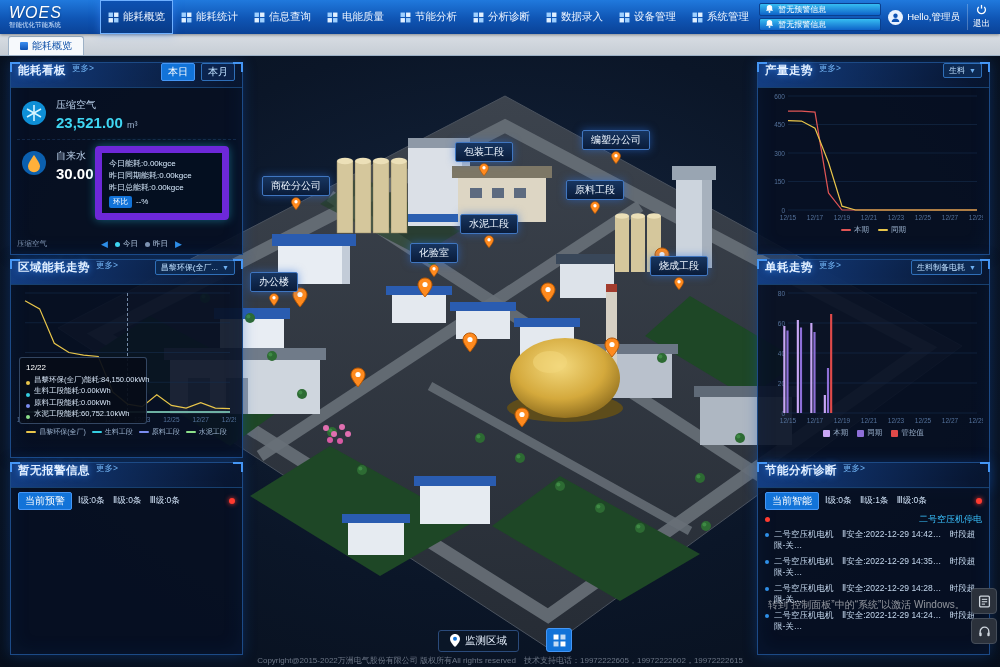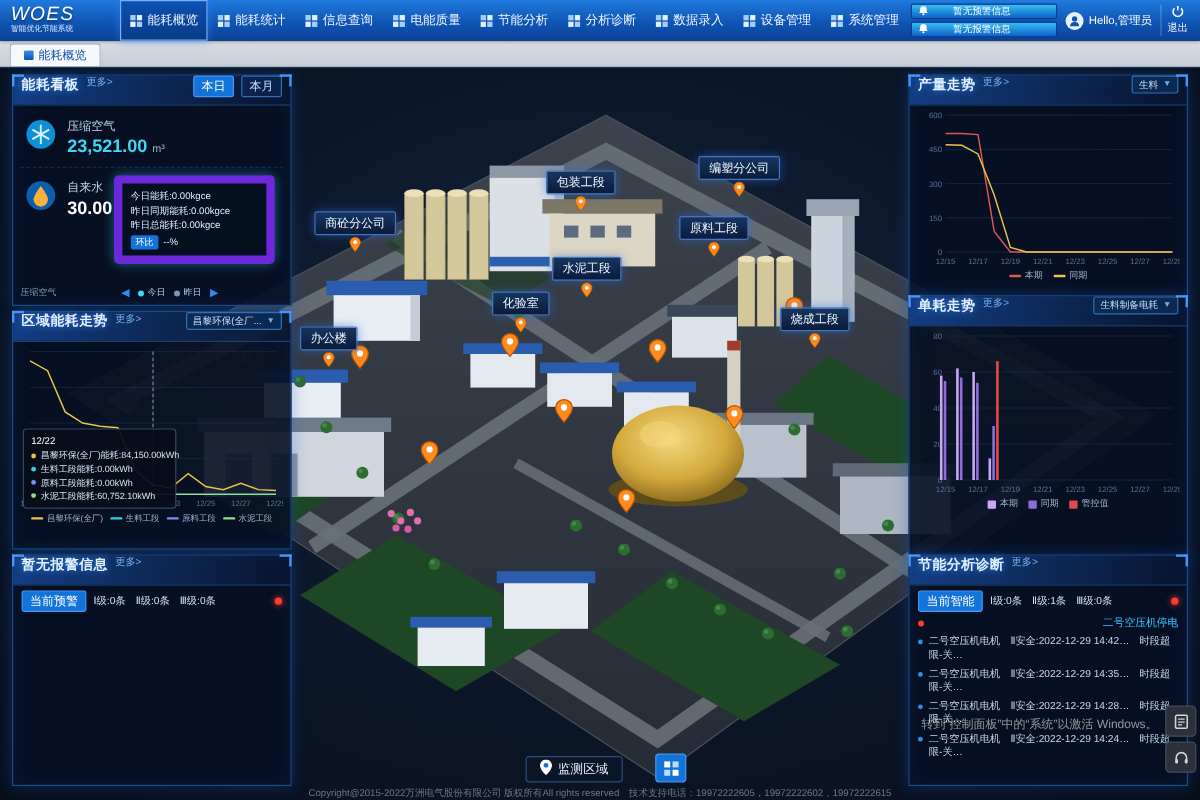--- a/index.html
+++ b/index.html
@@ -10,21 +10,21 @@
   .header{position:absolute;top:0;left:0;width:100%;height:34px;background:linear-gradient(180deg,#2079dd 0%,#0f55b4 55%,#0a4297 100%);display:flex;align-items:center;z-index:30;box-shadow:0 1px 3px rgba(0,0,0,.4)}
   .logo{width:100px;padding-left:9px;color:#fff;line-height:1.05}
   .logo-t{font-size:16px;font-weight:normal;font-style:italic;letter-spacing:1px;text-shadow:0 1px 2px rgba(0,0,0,.35)}
   .logo-s{font-size:6.5px;color:#d6e9ff;white-space:nowrap}
   .nav{display:flex;height:100%}
   .nav-item{display:flex;align-items:center;gap:4px;padding:0 8px;color:#eef5ff;font-size:10.5px;cursor:pointer;white-space:nowrap}
   .nav-item.active{background:linear-gradient(180deg,#0d52b4,#083a85);box-shadow:inset 0 0 0 1px #6fb0ff,0 0 8px rgba(60,140,255,.5)}
   .nav-ic{display:flex}
   .hdr-right{margin-left:auto;display:flex;align-items:center;gap:7px;padding-right:5px}
   .banners{display:flex;flex-direction:column;gap:2px}
-  .banner{display:flex;align-items:center;gap:20px;width:122px;height:13px;border-radius:2px;background:linear-gradient(180deg,#36bdf2,#0e63c9);border:1px solid #0a3f8e;color:#fff;font-size:8px;padding:0 5px;cursor:pointer;white-space:nowrap}
+  .banner{display:flex;align-items:center;gap:4px;width:122px;height:13px;border-radius:2px;background:linear-gradient(180deg,#36bdf2,#0e63c9);border:1px solid #0a3f8e;color:#fff;font-size:8px;padding:0 5px;cursor:pointer;white-space:nowrap}
   .user{display:flex;align-items:center;gap:4px;color:#fff;font-size:9.5px;white-space:nowrap}
   .avatar{width:15px;height:15px;border-radius:50%;background:#e8f2ff;display:flex;align-items:center;justify-content:center}
   .logout{display:flex;flex-direction:column;align-items:center;color:#fff;font-size:8.5px;gap:1px;cursor:pointer;padding:0 5px;border-left:1px solid rgba(255,255,255,.25)}
 
   
   .tabbar{position:absolute;top:34px;left:0;width:100%;height:22px;background:linear-gradient(180deg,#d9dee4,#c6cdd5);z-index:29;display:flex;align-items:flex-end;border-bottom:1px solid #9db1c6}
   .tab{margin-left:8px;height:19px;background:#f6f9fc;border:1px solid #9db1c6;border-bottom:none;border-radius:3px 3px 0 0;display:flex;align-items:center;gap:4px;padding:0 11px;font-size:10px;color:#0d4fa8;cursor:pointer}
   .tab-ic{width:8px;height:8px;background:linear-gradient(180deg,#3b8ef0,#0d52b4);border-radius:1px}
 
   
@@ -66,21 +66,21 @@
   .b-chip{background:#1273d8;color:#fff;font-size:7.5px;padding:0 4px;border-radius:2px}
   .b-foot{position:absolute;bottom:2px;left:6px;right:6px;height:16px;display:flex;align-items:center;font-size:7.5px;color:#7d93b2}
   .b-ctr{margin:0 auto;display:flex;align-items:center;gap:7px}
   .b-arrow{color:#2f8fe8;font-size:9px;cursor:pointer}
   .b-lgd{display:flex;align-items:center;gap:3px;color:#bcd2ec;cursor:pointer}
   .b-dot{width:5px;height:5px;border-radius:50%;display:inline-block}
 
   
   .tip{position:absolute;left:8px;top:72px;width:128px;background:rgba(6,12,24,.93);border:1px solid rgba(120,160,210,.4);border-radius:3px;padding:4px 6px;font-size:7.5px;color:#d6e4f5;z-index:6;line-height:1.5}
   .tip-title{font-size:8px;color:#fff}
-  .tip-row{display:flex;align-items:center;gap:4px;white-space:nowrap}
+  .tip-row{display:flex;align-items:flex-end;gap:4px;white-space:nowrap}
   .tip-dot{width:4px;height:4px;border-radius:50%;flex:0 0 4px;display:inline-block}
 
   
   .subhead{display:flex;align-items:center;gap:6px;padding:4px 7px 2px}
   .counts{font-size:8.5px;color:#cfe0f5;white-space:nowrap}
   .reddot{width:6px;height:6px;border-radius:50%;background:#ff3b30;box-shadow:0 0 5px #ff3b30;margin-left:auto;flex:0 0 6px}
   .hl-row{display:flex;align-items:center;padding:1px 7px;height:15px}
   .hl-dot{width:5px;height:5px;border-radius:50%;background:#ff3b30;flex:0 0 5px}
   .hl-tx{margin-left:auto;font-size:9px;color:#39c2ff;white-space:nowrap}
   .d-list{padding:2px 7px}
@@ -636,21 +636,21 @@
             <span>本期</span>
           </span>
           <span class="lg-item">
             <span class="lg-sw" style="background: rgb(232, 197, 74);"></span>
             <span>同期</span>
           </span>
         </div>
     </div>
   </div>
 
-  <div class="panel" style="left:757px;top:246px;height:230px">
+  <div class="panel" style="left:757px;top:259px;height:230px">
     <div class="p-hd">
       <span class="p-title">单耗走势</span>
       <span class="more">更多&gt;</span>
       <span class="p-sp"></span>
       <div class="select">
         <span>生料制备电耗</span>
           <span class="caret">▼</span>
       </div>
     </div>
     <div class="p-body">

